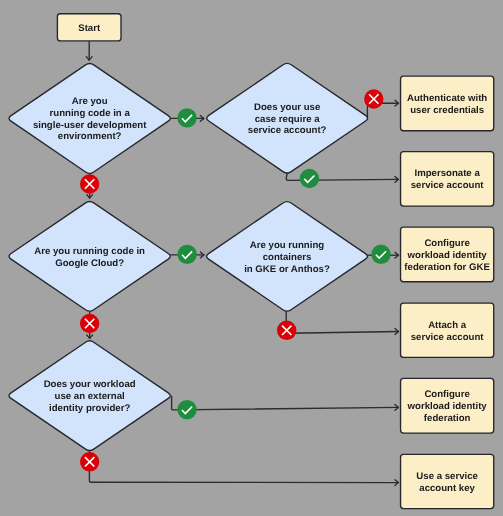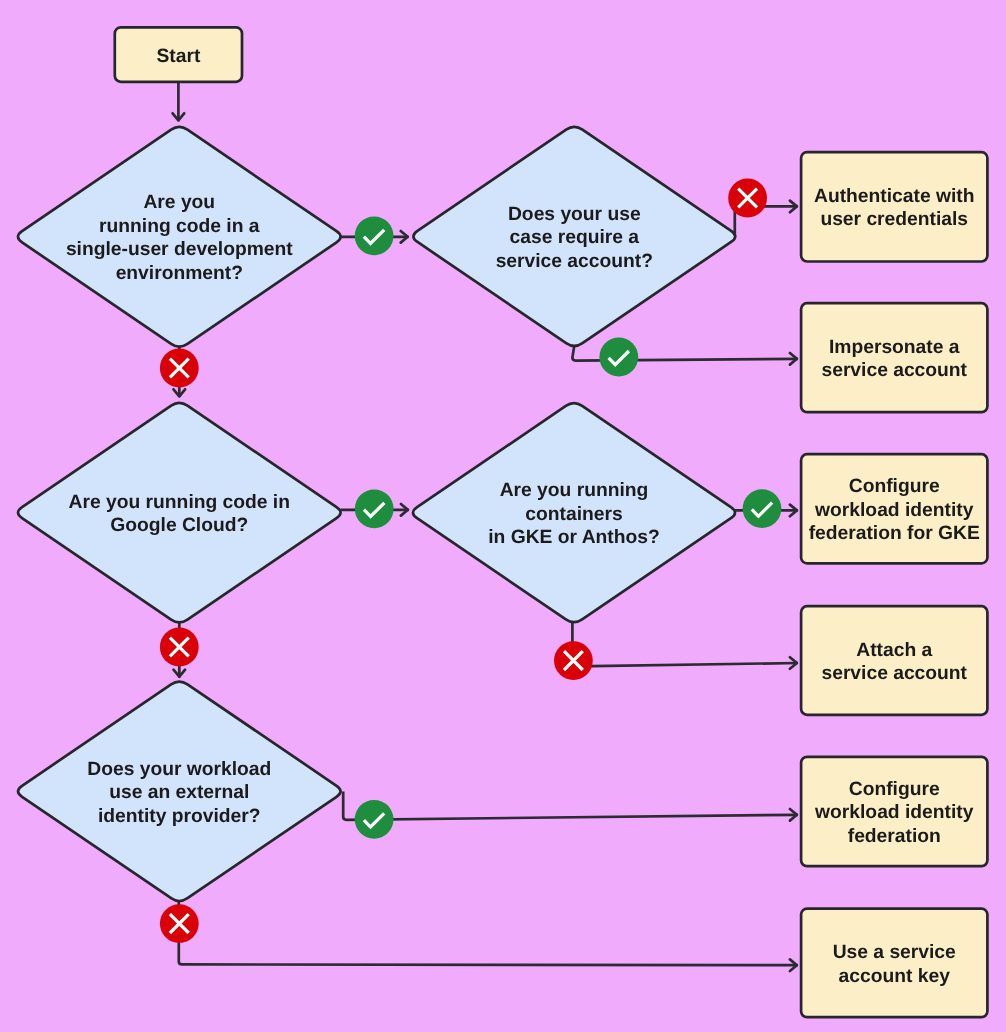--- a/index.html
+++ b/index.html
@@ -2,21 +2,21 @@
 <html><head>
 <meta charset="utf-8">
 <title>Service account decision flowchart</title>
 <style>
   html,body{margin:0;padding:0;background:#ffffff;}
   body{width:503px;height:516px;overflow:hidden;
        font-family:"Liberation Sans",sans-serif;
        -webkit-font-smoothing:antialiased;
        text-rendering:geometricPrecision;}
   svg text{-webkit-font-smoothing:antialiased;}
-  #stage{position:relative;width:503px;height:516px;background:#f0abfc;text-decoration:underline;}
+  #stage{position:relative;width:503px;height:516px;background:#a3a3a3;text-decoration:underline;}
   svg#chart{display:block;width:503px;height:516px;}
   .node-shape{stroke-width:1.35;stroke-linejoin:round;}
   .node-text{font-family:"Liberation Sans",sans-serif;font-weight:bold;
              font-size:9.65px;text-anchor:middle;}
   .edge-line{fill:none;stroke-width:1.35;stroke-linecap:butt;stroke-linejoin:miter;}
   .badge-glyph{fill:none;stroke:#ffffff;stroke-width:1.62;
                stroke-linecap:butt;stroke-linejoin:miter;}
 </style>
 </head>
 <body>

